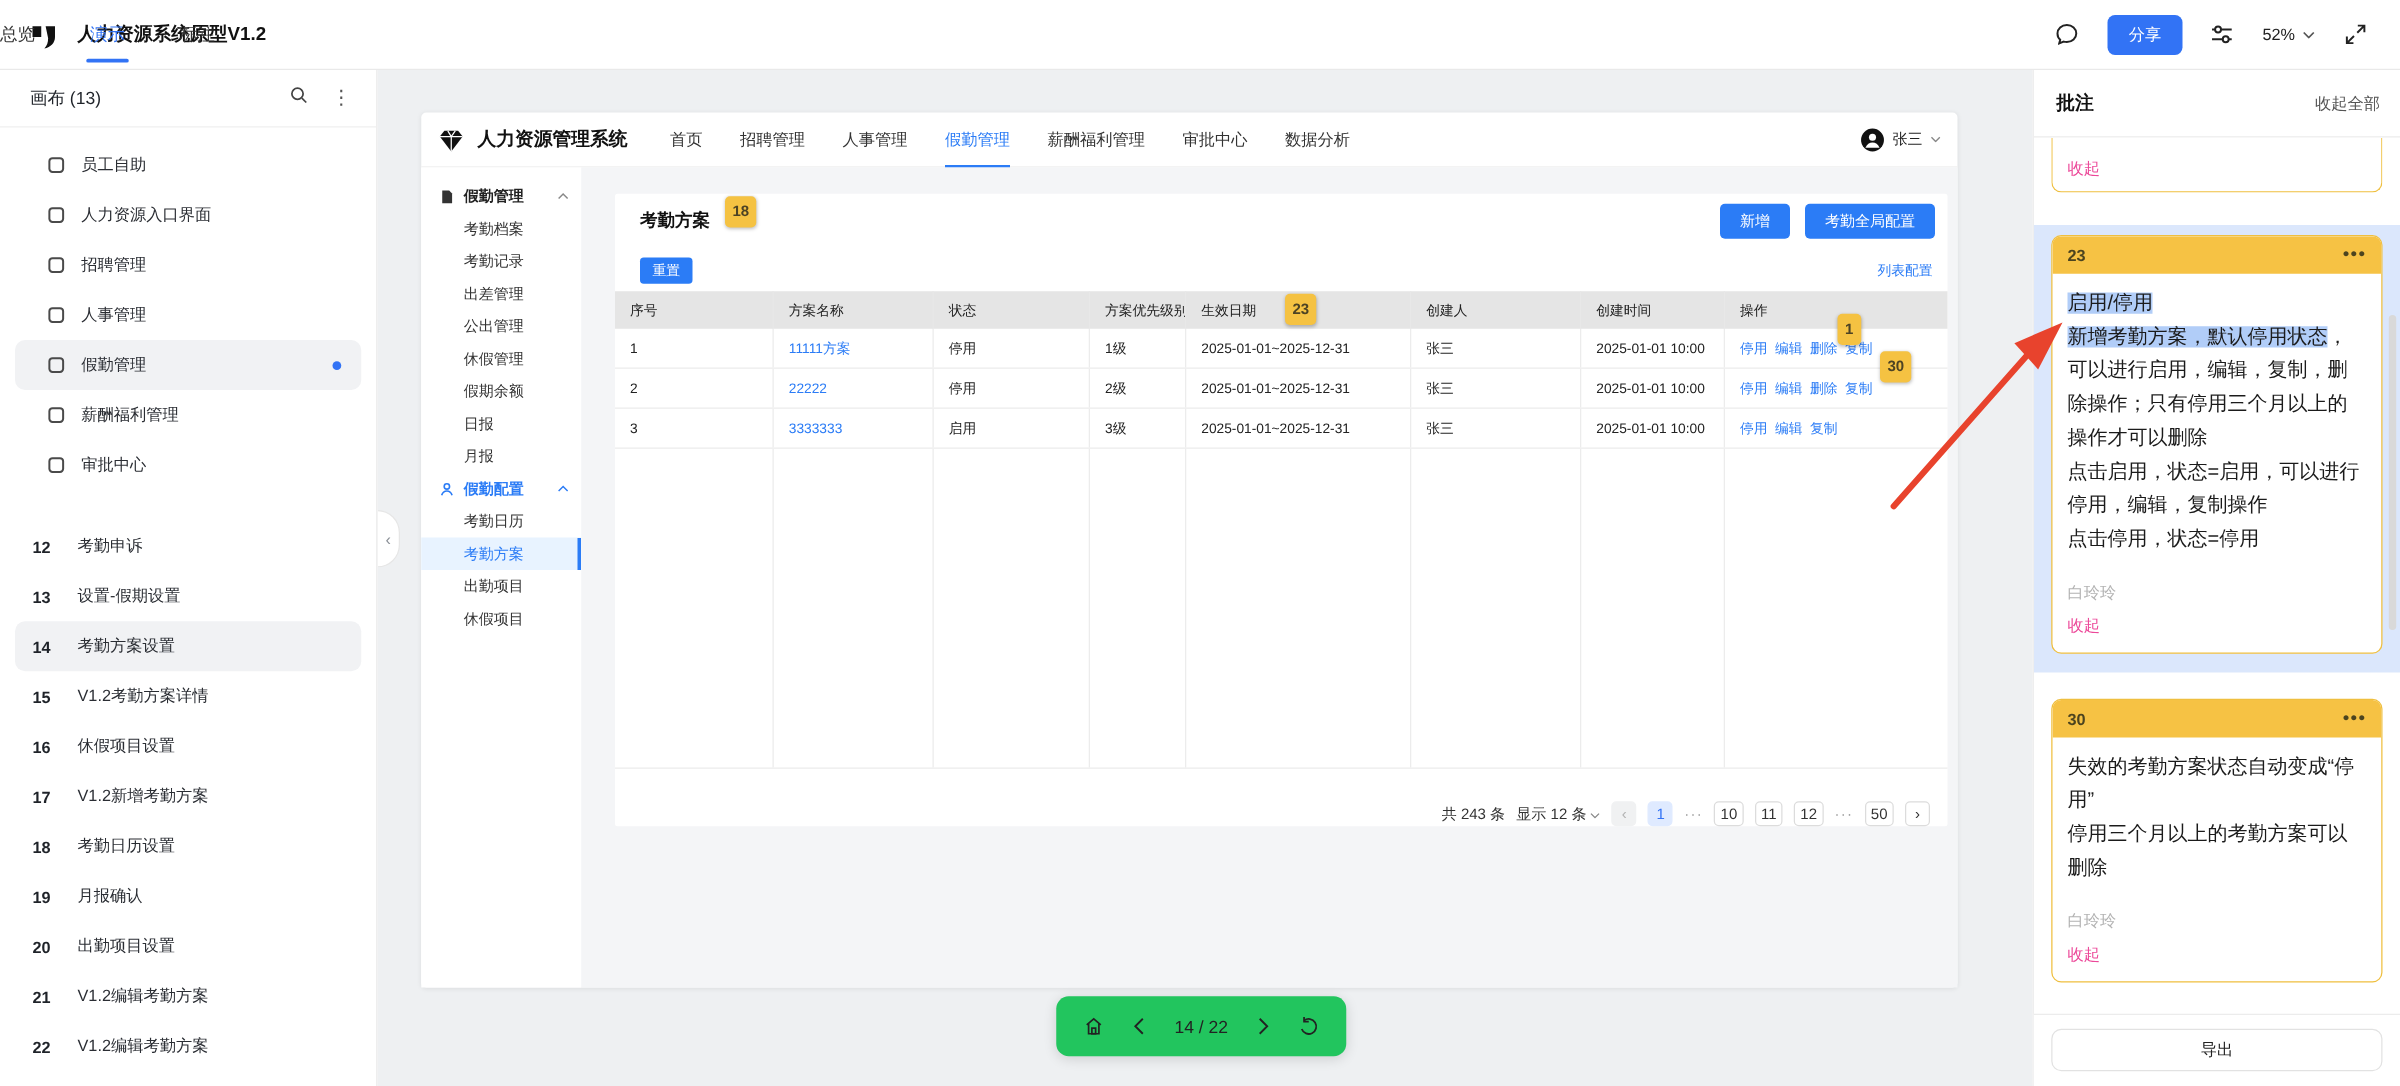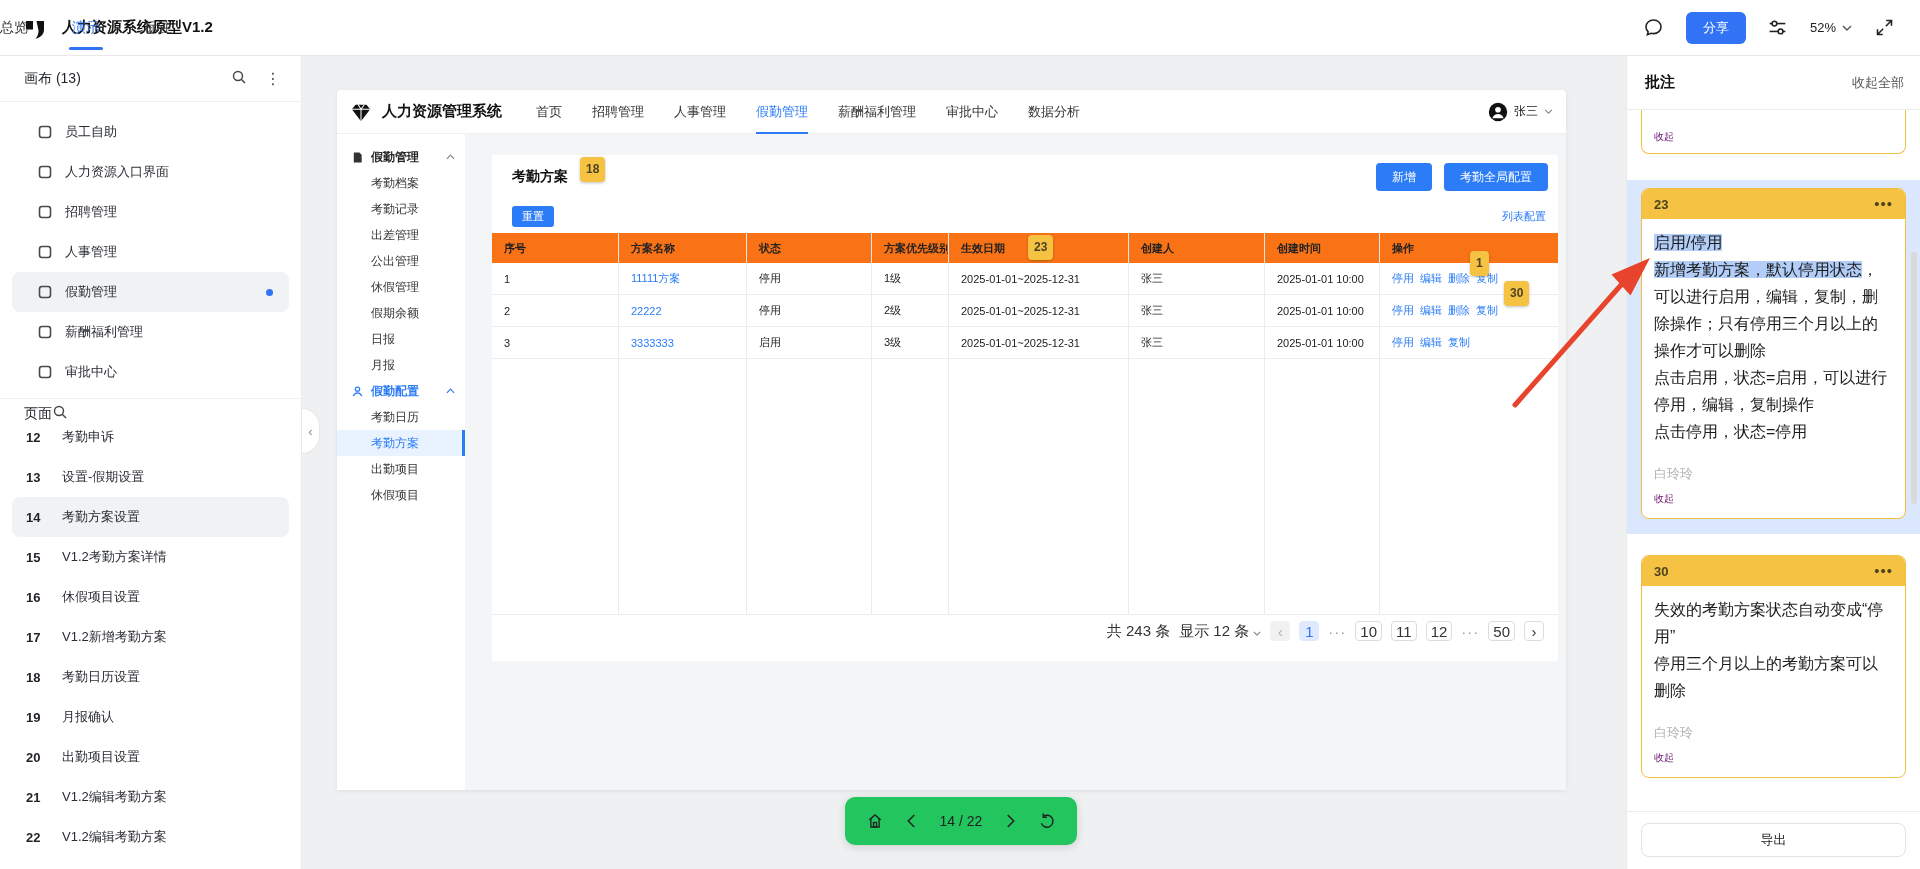--- a/index.html
+++ b/index.html
@@ -91,33 +91,33 @@
   .ttl-btns { margin-left:auto; display:flex; gap:12px; }
   .blue-btn { background:#2b7cf6; color:#fff; border:none; border-radius:4px; height:28px; font-size:12px;
               padding:0 16px; cursor:pointer; white-space:nowrap; }
   .toolbar-row { height:34px; display:flex; align-items:center; padding:0 12px 0 20px; }
   .reset-btn { background:#2b7cf6; color:#fff; border:none; border-radius:3px; height:21px; font-size:11px;
                padding:0 10px; cursor:pointer; }
   .listcfg { margin-left:auto; font-size:11px; color:#2b7cf6; cursor:pointer; }
 
   .tbl { width:1066px; }
   .tr { display:flex; }
-  .th { background:#f97316; height:30px; font-size:11px; font-weight:bold; color:#222; }
+  .th { background:#e5e5e5; height:30px; font-size:11px; font-weight:normal; color:#222; }
   .td-row { height:32px; border-bottom:1px solid #ececec; font-size:11px; color:#222; }
   .cell { display:flex; align-items:center; padding-left:12px; border-right:1px solid #ececec; overflow:hidden;
           white-space:nowrap; }
   .th .cell { border-right:1px solid #e8e8e8; }
   .c0{width:127px}.c1{width:128px}.c2{width:125px}.c3{width:77px}.c4{width:180px}.c5{width:136px}.c6{width:115px}
   .c7{width:178px; border-right:none!important;}
   .link { color:#2b7cf6; cursor:pointer; }
   .acts { display:flex; gap:6px; }
   .empty-grid { display:flex; height:256px; border-bottom:1px solid #ececec; }
   .empty-grid div { border-right:1px solid #ececec; height:100%; }
 
-  .pag { position:absolute; right:14px; bottom:20px; display:flex; align-items:center; gap:9px; font-size:15px;
+  .pag { position:absolute; right:14px; bottom:0; display:flex; align-items:center; gap:9px; font-size:12px;
          color:#333; }
   .pag .caret { width:8px; height:5px; }
   .pbox { min-width:20px; height:20px; border:1px solid #dcdcdc; border-radius:4px; background:#fff;
           display:flex; align-items:center; justify-content:center; padding:0 4px; cursor:pointer; color:#333; }
   .pbox.disabled { background:#f0f1f2; border-color:#f0f1f2; color:#b3b3b3; }
   .pbox.active { background:#dfeaff; border-color:#dfeaff; color:#3273f5; }
   .pell { color:#999; letter-spacing:1px; }
 
   .tag { position:absolute; background:#f5c242; color:#4d4324; font-size:12px; font-weight:bold;
          border-radius:4px; padding:4px 6px; line-height:1.4; box-shadow:0 1px 3px rgba(0,0,0,.25); z-index:6; }
@@ -132,21 +132,21 @@
   
   .panel { position:absolute; right:0; top:56px; bottom:0; width:294px; background:#fff;
            border-left:1px solid #e9e9e9; z-index:25; }
   .pn-head { height:54px; display:flex; align-items:center; padding:0 16px 0 18px; border-bottom:1px solid #ececec; }
   .pn-title { font-size:15px; font-weight:bold; color:#111; }
   .pn-collapse-all { margin-left:auto; font-size:13px; color:#555; cursor:pointer; }
   .pn-body { position:absolute; left:0; right:0; top:54px; bottom:58px; overflow:hidden; }
   .note-partial { margin:0 14px; height:44px; border:1px solid #efbf3f; border-top:none;
                   border-radius:0 0 8px 8px; background:#fff; position:relative; }
   .note-partial .clps { position:absolute; left:12px; bottom:9px; }
-  .lnk { color:#701a75; font-size:10px; cursor:pointer; }
+  .lnk { color:#ec4899; font-size:13px; cursor:pointer; }
   .sel-wrap { margin-top:26px; background:#dbe7fc; padding:8px 14px 15px; }
   .note { border:1px solid #efbf3f; border-radius:8px; background:#fff; overflow:hidden; }
   .note-head { height:30px; background:#f6c244; display:flex; align-items:center; padding:0 12px; }
   .note-id { font-size:13px; font-weight:bold; color:#4c441f; }
   .note-more { margin-left:auto; font-size:15px; color:#4c441f; letter-spacing:1px; cursor:pointer; line-height:0.5; }
   .note-body { padding:10px 12px 12px; }
   .note-text { font-size:16px; line-height:27px; color:#1b1b1b; }
   .note-text mark { background:#b1cdf8; color:inherit; }
   .note-author { margin-top:20px; font-size:13px; color:#b3b3b3; }
   .note-body .clps { display:inline-block; margin-top:9px; }
@@ -261,27 +261,20 @@
             <rect x="1.5" y="1.5" width="11" height="11" rx="2.5" fill="none" stroke="#4a4a4a" stroke-width="1.6"></rect>
           </svg>
         <span class="sb-item-label">薪酬福利管理</span>
       </div>
       <div class="sb-item">
         <svg viewBox="0 0 14 14">
             <rect x="1.5" y="1.5" width="11" height="11" rx="2.5" fill="none" stroke="#4a4a4a" stroke-width="1.6"></rect>
           </svg>
         <span class="sb-item-label">审批中心</span>
       </div>
-    </div>
-    <div class="sb-sec">
-      <span class="sb-sec-title">页面</span>
-      <span><svg viewBox="0 0 16 16">
-            <circle cx="7" cy="7" r="4.5" fill="none" stroke="#444" stroke-width="1.4"></circle>
-            <line x1="10.5" y1="10.5" x2="14" y2="14" stroke="#444" stroke-width="1.4"></line>
-          </svg></span>
     </div>
     <div class="pages">
       <div class="pg-row first">
         <span class="pg-num">12</span>
         <span class="pg-label">考勤申诉</span>
       </div>
       <div class="pg-row">
         <span class="pg-num">13</span>
         <span class="pg-label">设置-假期设置</span>
       </div>

